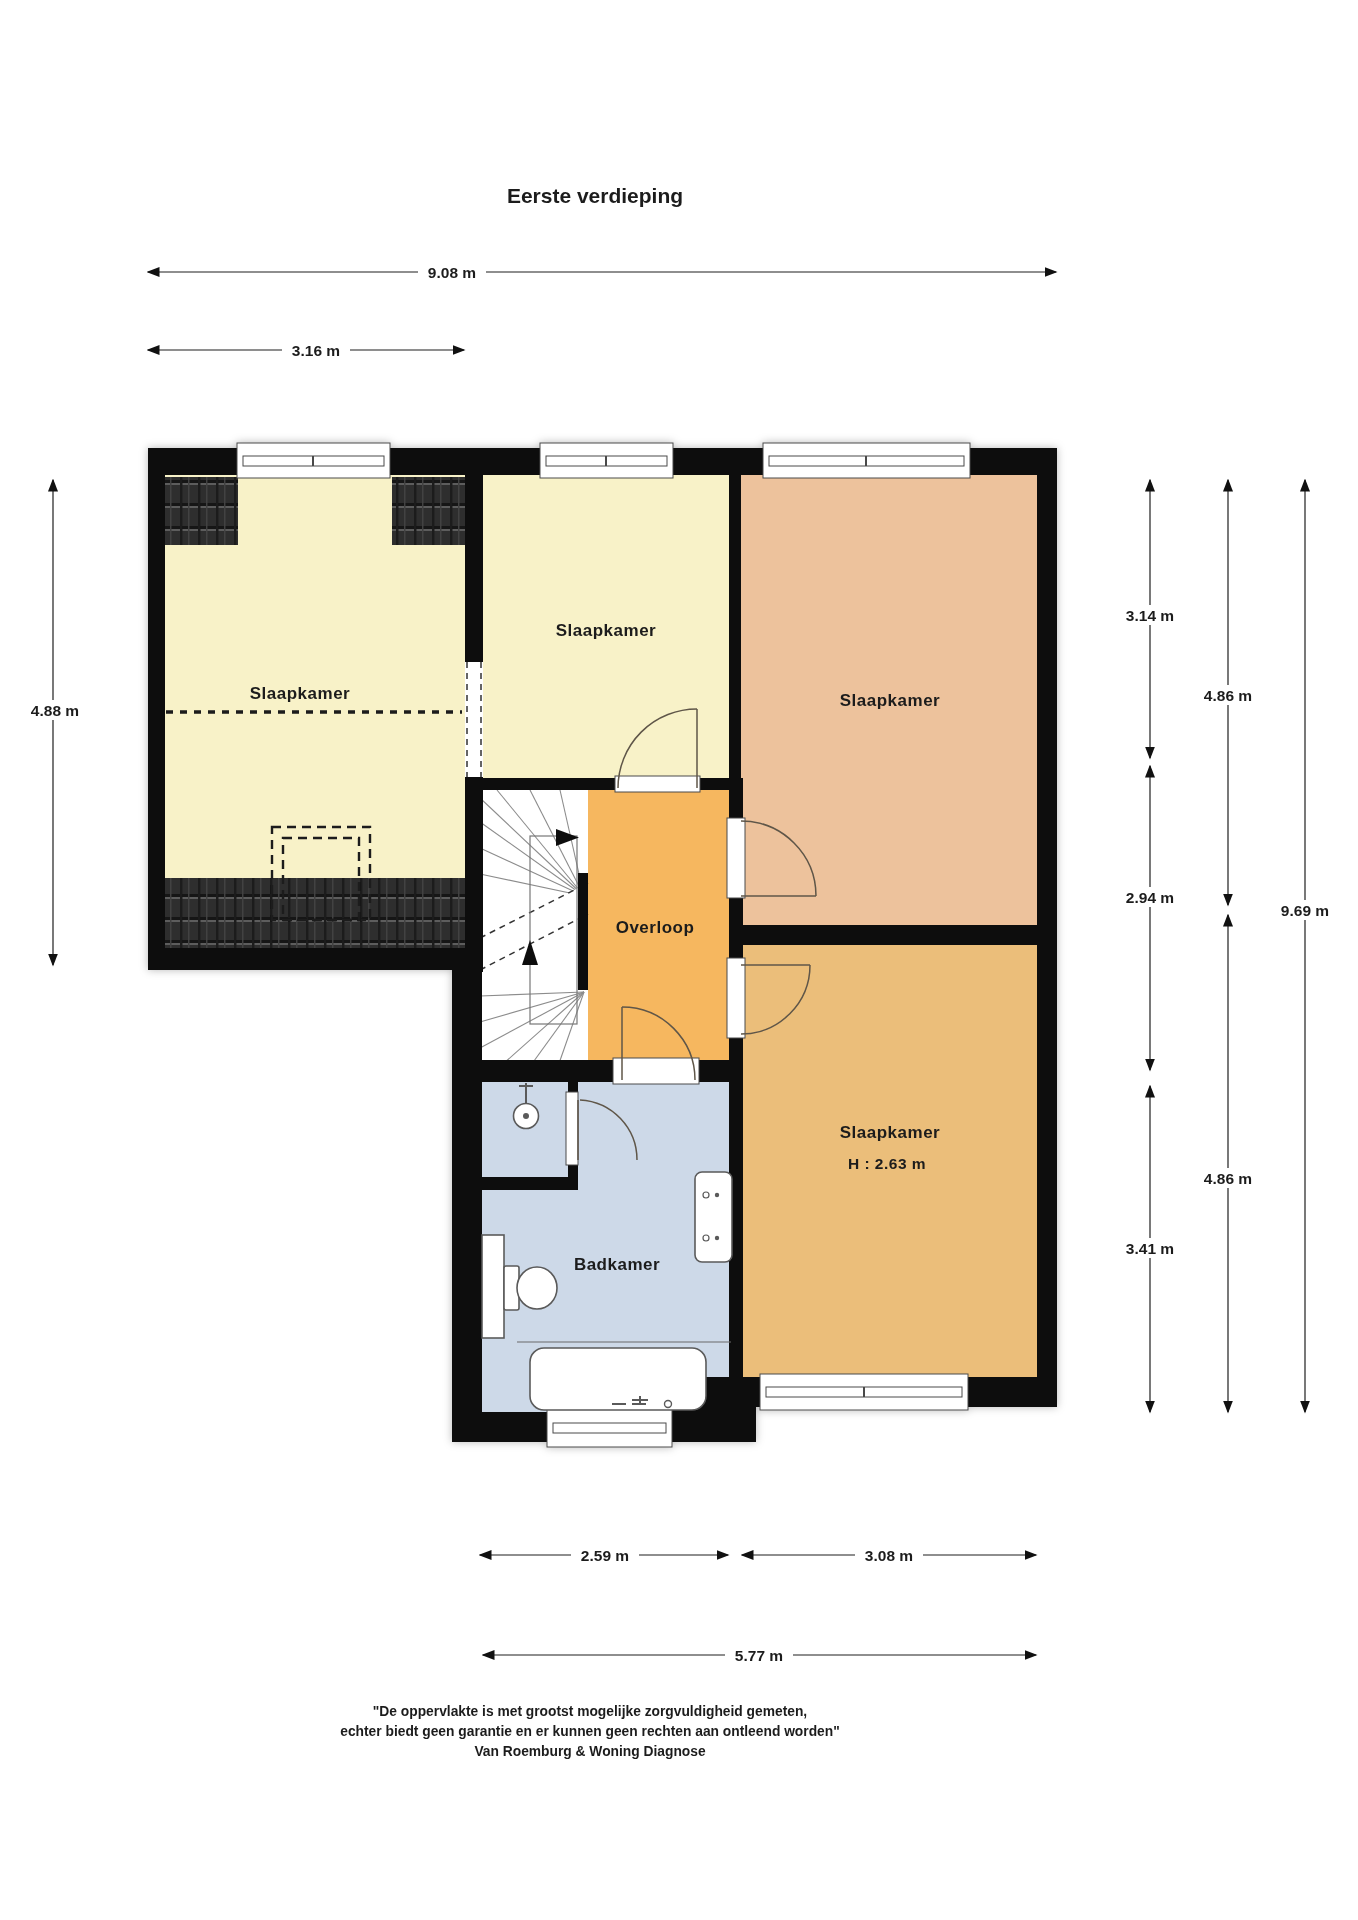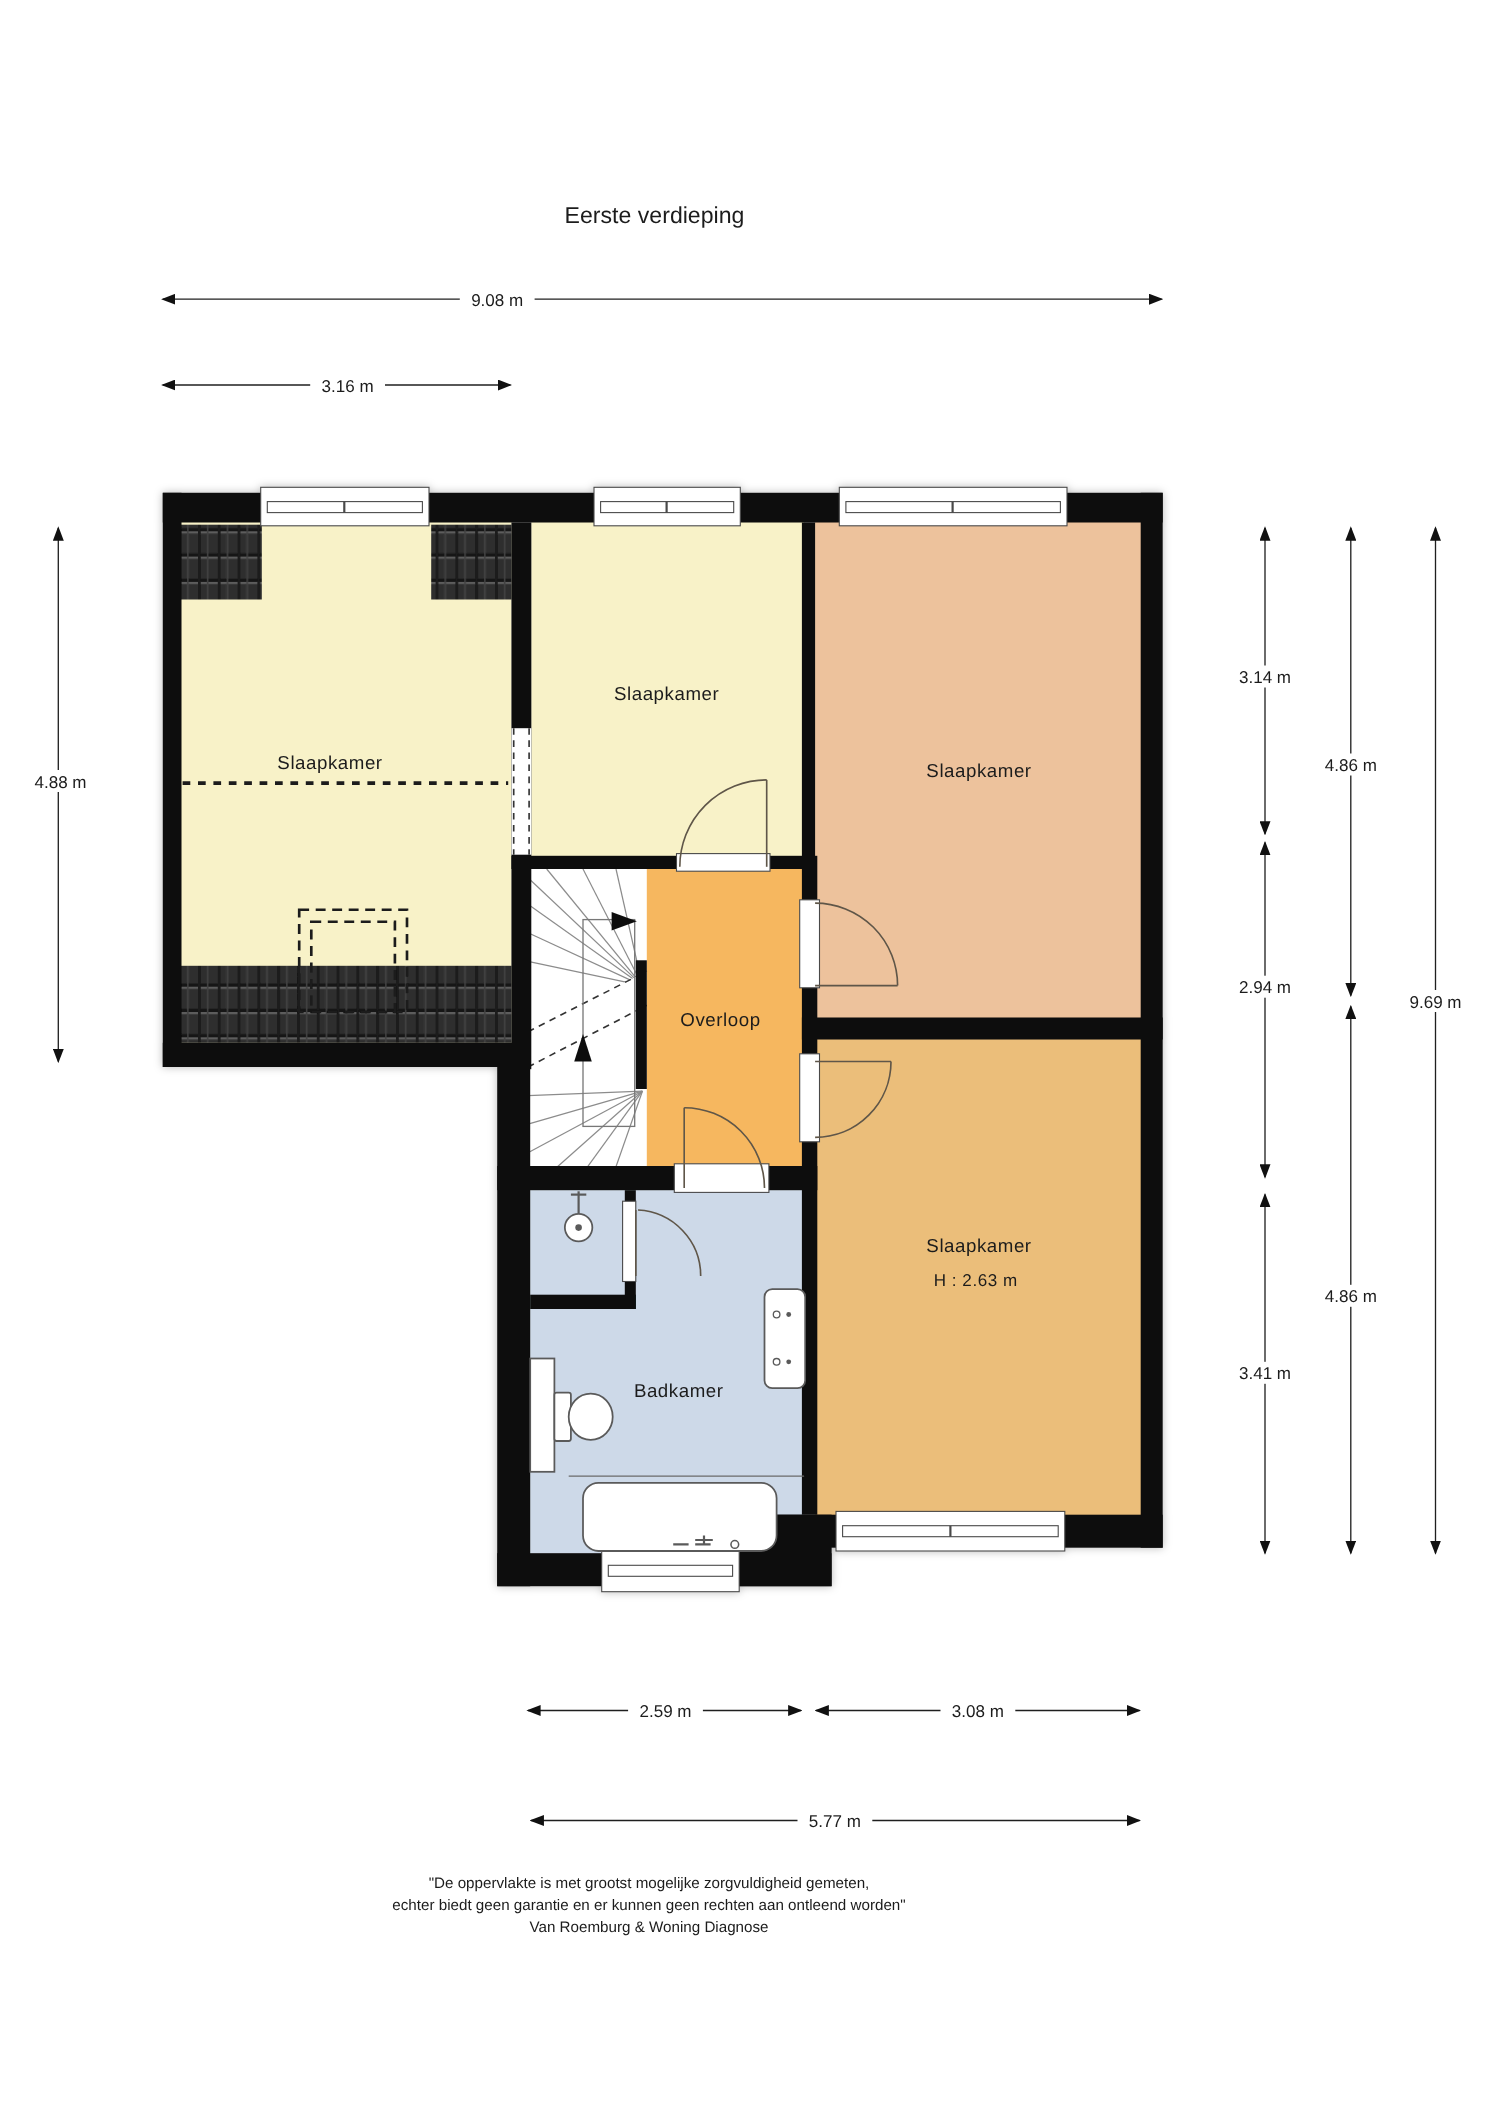--- a/index.html
+++ b/index.html
@@ -1,17 +1,17 @@
 <!DOCTYPE html>
 <html style="--c-wall: #0b0b0b; --c-bedroom_yellow: #f8f2c8; --c-bedroom_salmon: #edc29c; --c-bedroom_gold: #ebbe7a; --c-overloop_orange: #f6b75f; --c-bathroom_blue: #cdd9e8; --c-roof_dark: #2f2f2f;"><head>
 <meta charset="utf-8">
 <style>
   html,body{margin:0;padding:0;background:#ffffff;}
   .page{position:relative;width:1348px;height:1920px;background:#fff;overflow:hidden;
-        font-family:"Liberation Sans", sans-serif;}
+        font-family:"Liberation Sans", sans-serif;font-weight:bold;}
   svg{position:absolute;left:0;top:0;}
   text{font-family:"Liberation Sans", sans-serif;fill:#1c1c1c;}
   .title-text{font-size:21px;}
   .room-label{font-size:17px;letter-spacing:.5px;}
   .room-sub{font-size:15.5px;letter-spacing:.5px;}
   .dim-text{font-size:15.5px;}
   .footer-text{font-size:13.8px;}
   .dim-line{stroke:#1f1f1f;stroke-width:1.2;fill:none;}
   .label-bg{fill:#ffffff;}
   .wall{fill:var(--c-wall,#0b0b0b);}

